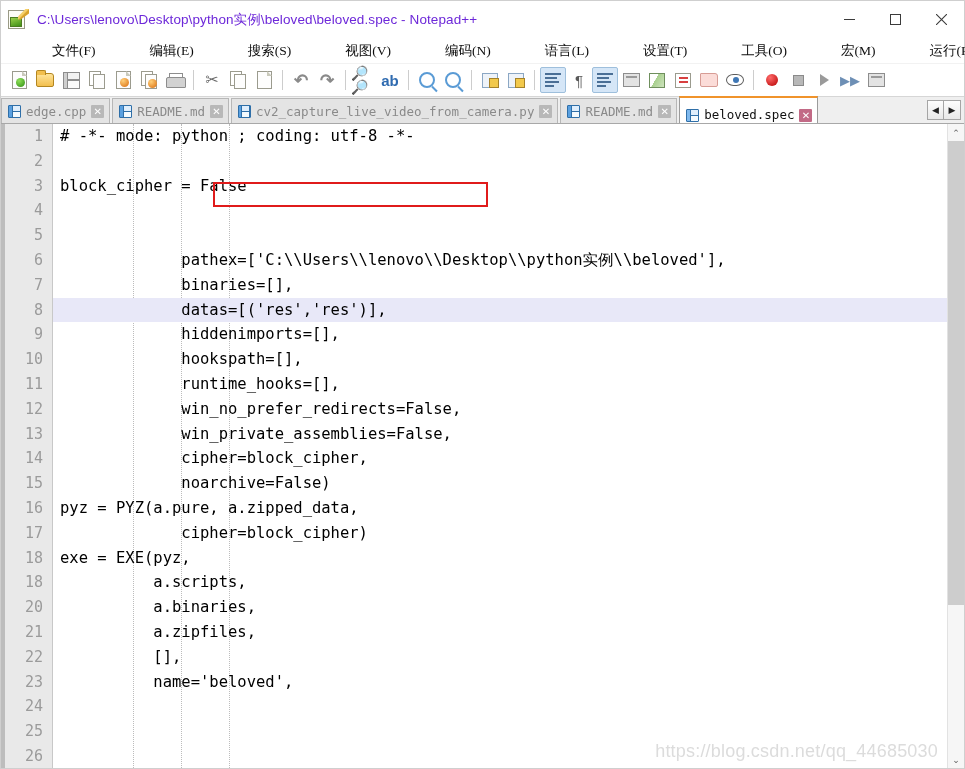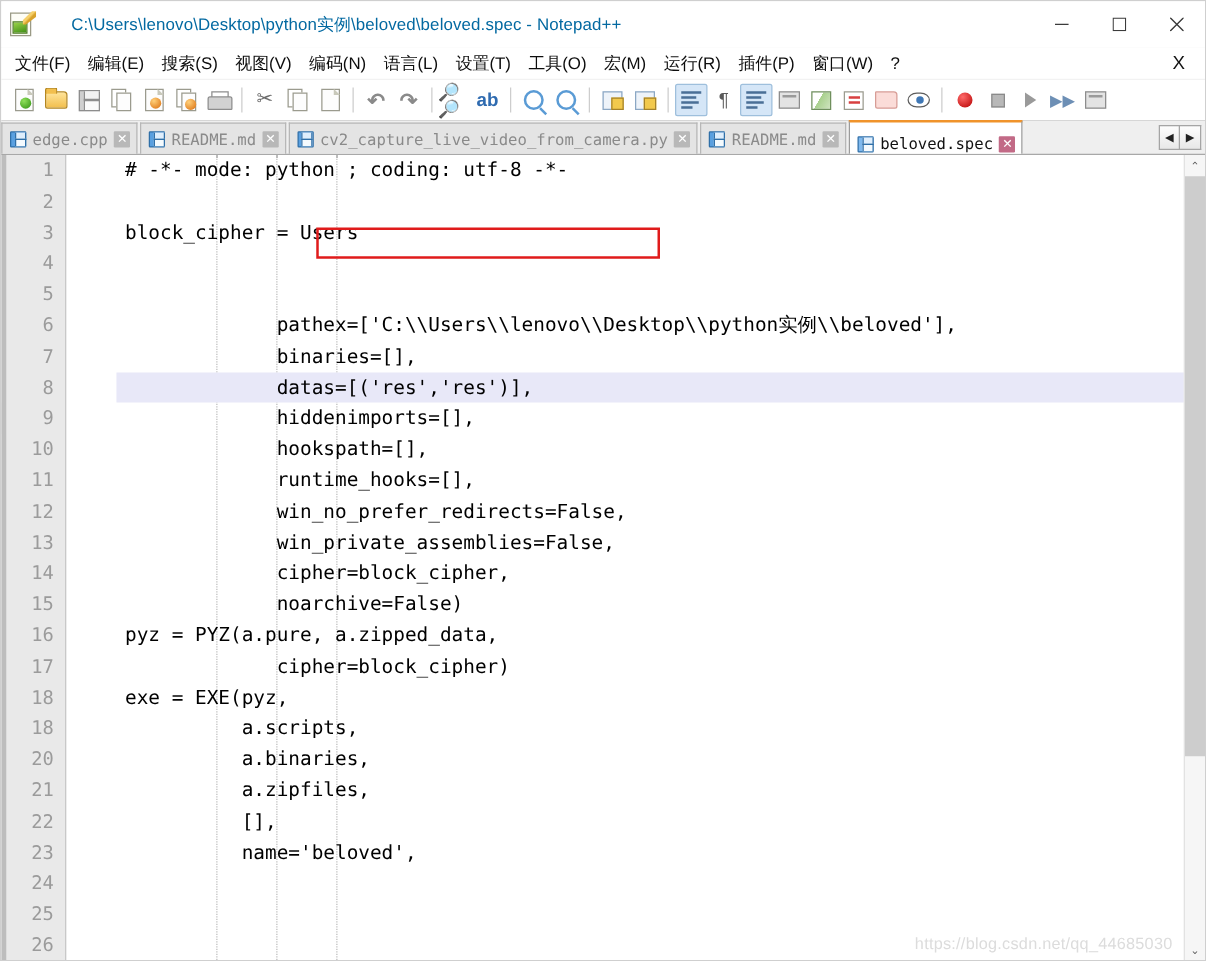--- a/index.html
+++ b/index.html
@@ -37,44 +37,44 @@
     background: linear-gradient(160deg,#9bd24a,#3f8f15);
     border: 1px solid #4c7c20;
   }
   .title-icon .pencil {
     position: absolute; right: 0px; top: 0px; width: 11px; height: 11px;
     background: linear-gradient(135deg,#f5d06a 45%, #d9a32c 55%);
     transform: rotate(0deg);
     clip-path: polygon(100% 0, 100% 45%, 25% 100%, 0 100%, 0 72%, 72% 0);
   }
   .title-text {
-    font-size: 13.5px; color: #0369a1; letter-spacing: .1px;
+    font-size: 13.5px; color: #6d28d9; letter-spacing: .1px;
     white-space: nowrap;
-    margin-left: 20px;
   }
   .win-buttons { margin-left: auto; display: flex; height: 37px; }
   .win-btn {
     width: 46px; height: 37px;
     display: flex; align-items: center; justify-content: center;
     color: #3b3b3b;
   }
   .win-btn svg { display: block; }
 
   
   .menubar {
     height: 26px; flex: 0 0 26px;
     background: #ffffff;
     display: flex; align-items: center;
     padding-left: 4px;
     border-bottom: 1px solid #f2f2f2;
   }
   .menu-item {
     font-size: 13.5px; color: #0d0d0d;
     padding: 3px 7px; white-space: nowrap;
-    font-family: Liberation Sans, sans-serif;
+    font-family: Liberation Serif, serif;
+    margin-left: 40px;
   }
   .menu-x {
     margin-left: auto; margin-right: 10px;
     font-size: 15px; color: #111; padding: 0 6px; font-weight: 500;
   }
 
   
   .toolbar {
     height: 33px; flex: 0 0 33px;
     background: #ffffff;
@@ -215,21 +215,20 @@
   .gutter {
     flex: 0 0 52px; width: 52px;
     background: #e9e9e9;
     border-right: 1px solid #c8c8c8;
     position: relative;
   }
   .gutter-bar { position:absolute; left:0; top:0; bottom:0; width:4px; background:#bdbdbd; }
   .code-area {
     flex: 1 1 auto; position: relative; overflow: hidden;
     background: #ffffff;
-    margin-left: 40px;
   }
   .lines { position: relative; }
   .row {
     height: 24.8px; line-height: 24.8px;
     position: relative;
     white-space: pre;
     font-family: "DejaVu Sans Mono", "Liberation Mono", monospace;
     font-size: 15.5px;
     color: #000000;
   }
@@ -252,21 +251,21 @@
   
   .annot-box {
     position: absolute;
     border: 2px solid #e01b1b;
     pointer-events: none;
   }
 
   
   .watermark {
     position: absolute; right: 26px; bottom: 6px;
-    font-size: 13px; color: #dcdcdc;
+    font-size: 18px; color: #dcdcdc;
     font-family: "Liberation Sans", sans-serif;
     white-space: nowrap; letter-spacing: .2px;
   }
 
   
   .vscroll {
     position: absolute; right: 0; top: 0; bottom: 0;
     width: 17px; background: #f6f6f6;
     border-left: 1px solid #e2e2e2;
     display: flex; flex-direction: column;
@@ -523,21 +522,21 @@
     </div>
 
     <div class="code-area">
 
       <div class="guide" style="left:80px"></div>
       <div class="guide" style="left:128px"></div>
       <div class="guide" style="left:176px"></div>
       <div id="code-rows" class="lines">
           <div class="row"><span class="code-text"># -*- mode: python ; coding: utf-8 -*-</span></div>
           <div class="row"><span class="code-text"></span></div>
-          <div class="row"><span class="code-text">block_cipher = Users</span></div>
+          <div class="row"><span class="code-text">block_cipher = False</span></div>
           <div class="row"><span class="code-text"></span></div>
           <div class="row"><span class="code-text"></span></div>
           <div class="row"><span class="code-text">             pathex=['C:\\Users\\lenovo\\Desktop\\python实例\\beloved'],</span></div>
           <div class="row"><span class="code-text">             binaries=[],</span></div>
           <div class="row cur"><span class="code-text">             datas=[('res','res')],</span></div>
           <div class="row"><span class="code-text">             hiddenimports=[],</span></div>
           <div class="row"><span class="code-text">             hookspath=[],</span></div>
           <div class="row"><span class="code-text">             runtime_hooks=[],</span></div>
           <div class="row"><span class="code-text">             win_no_prefer_redirects=False,</span></div>
           <div class="row"><span class="code-text">             win_private_assemblies=False,</span></div>

